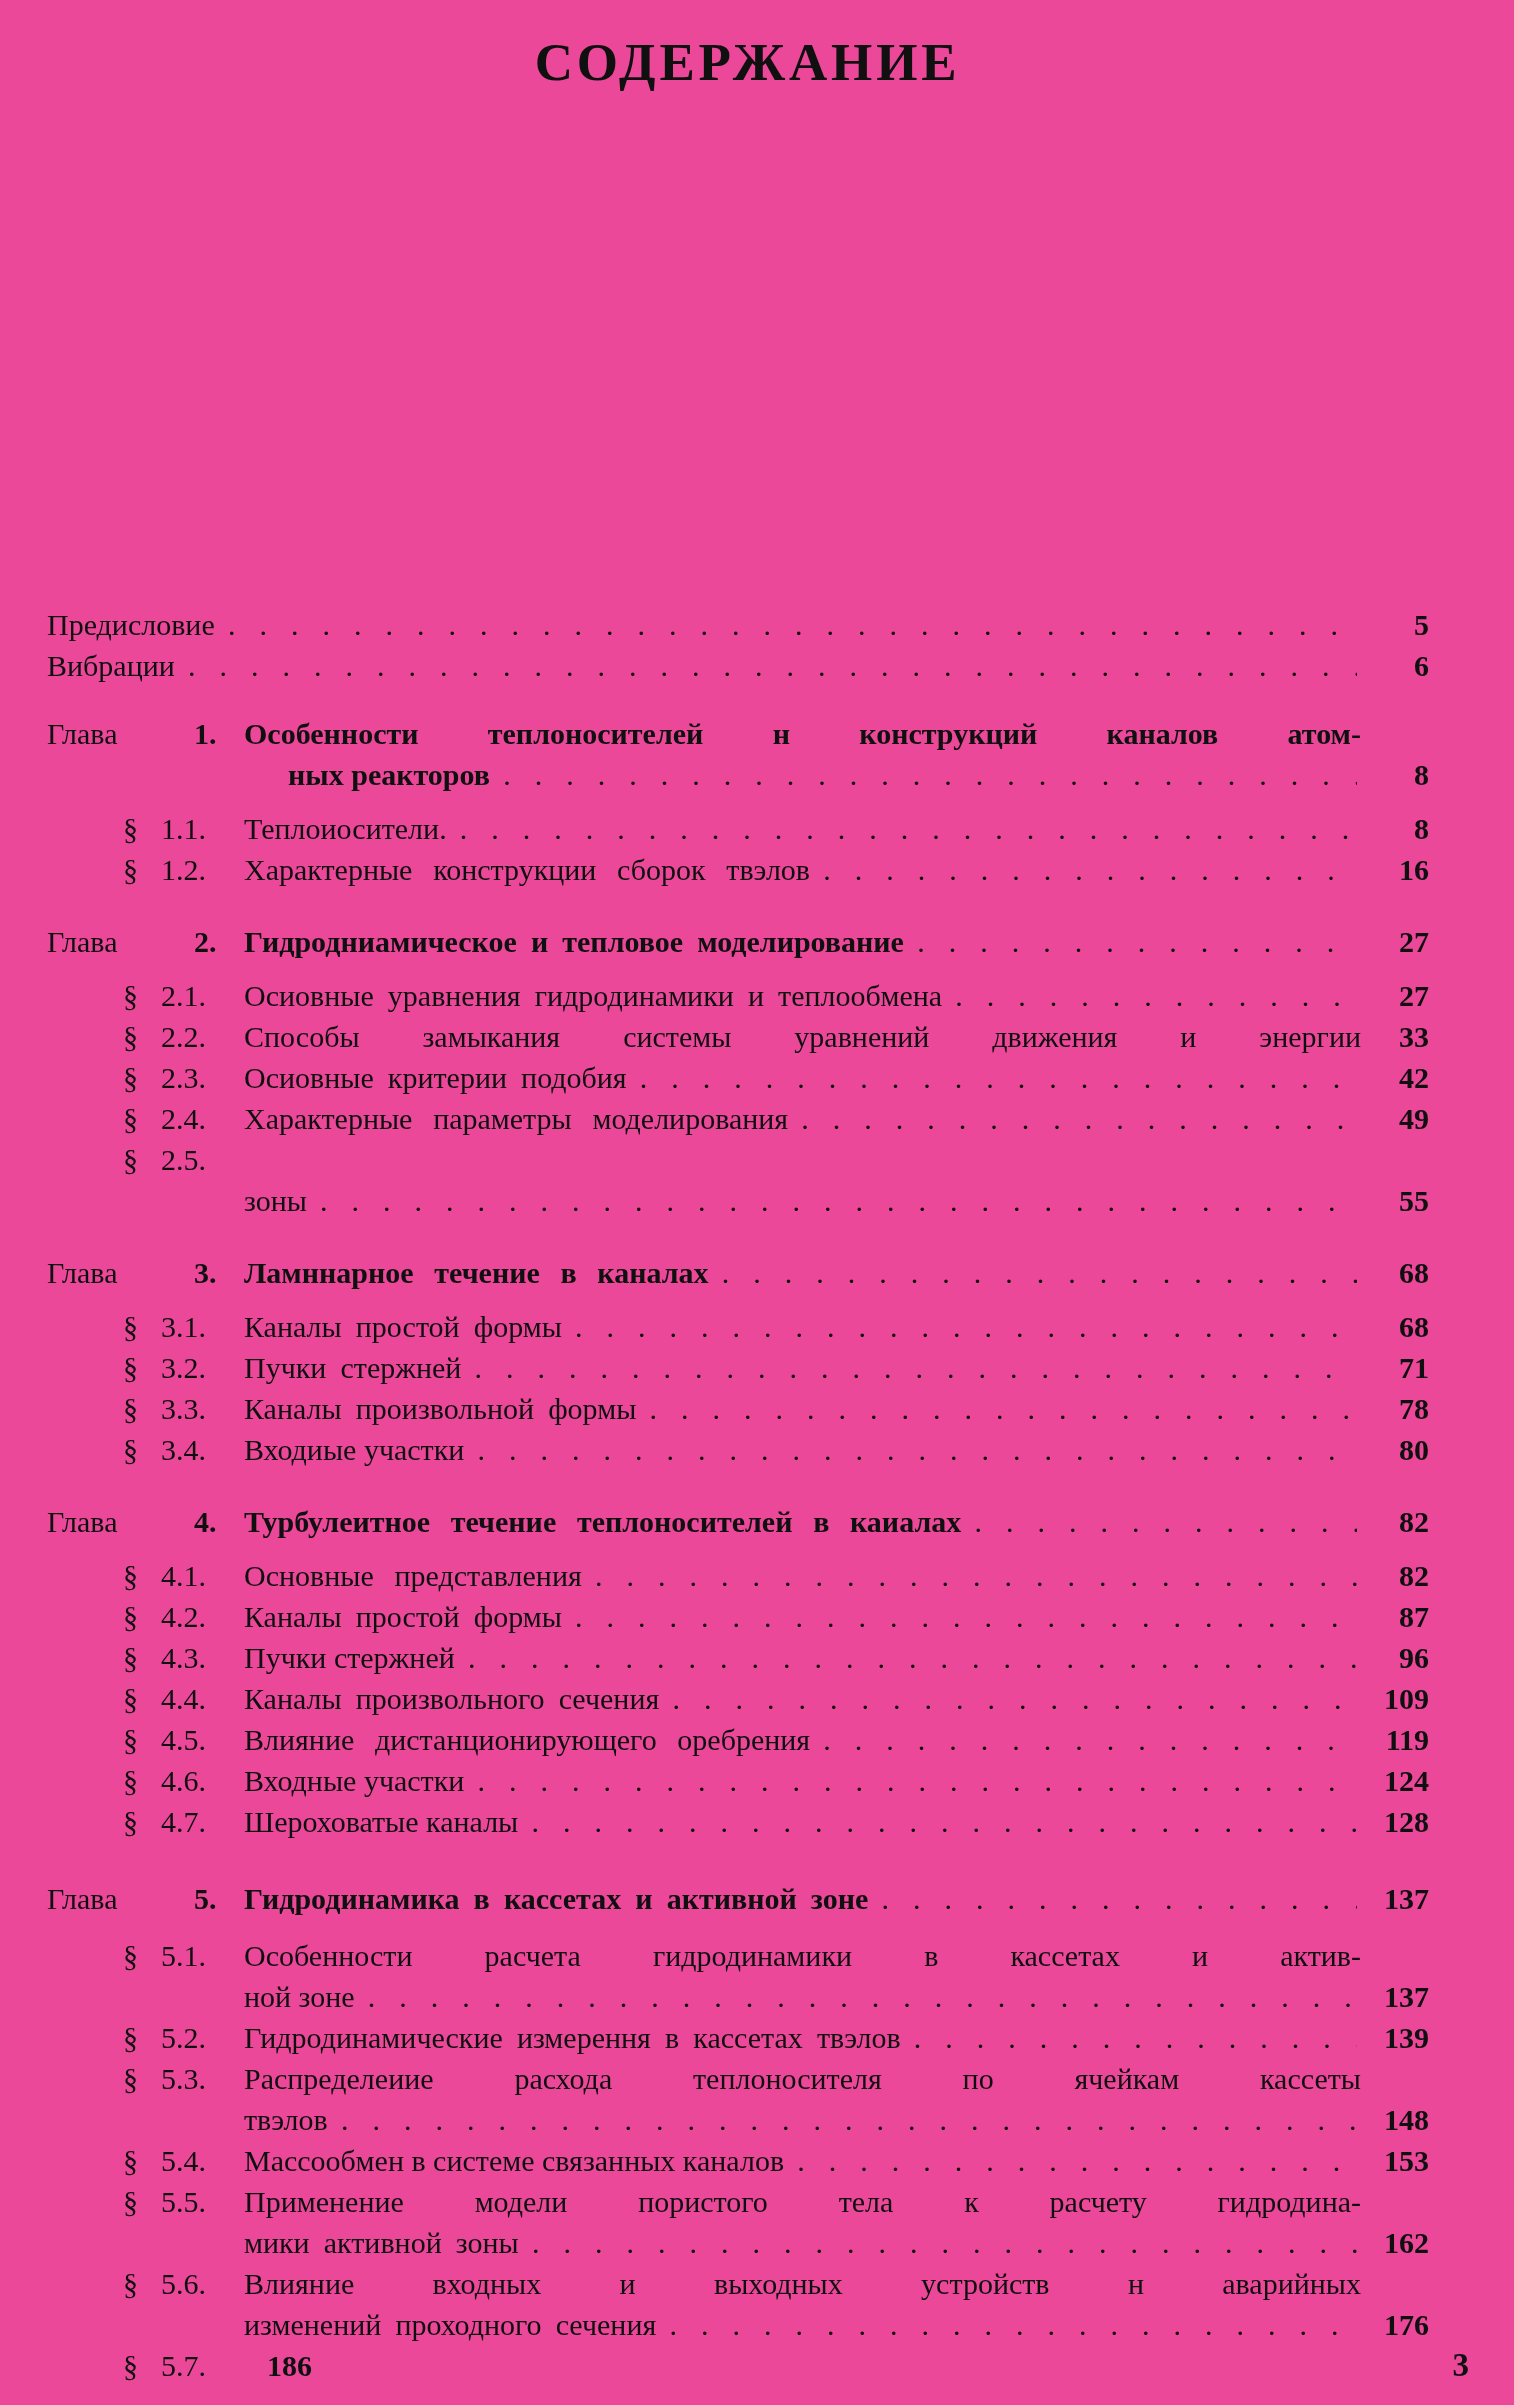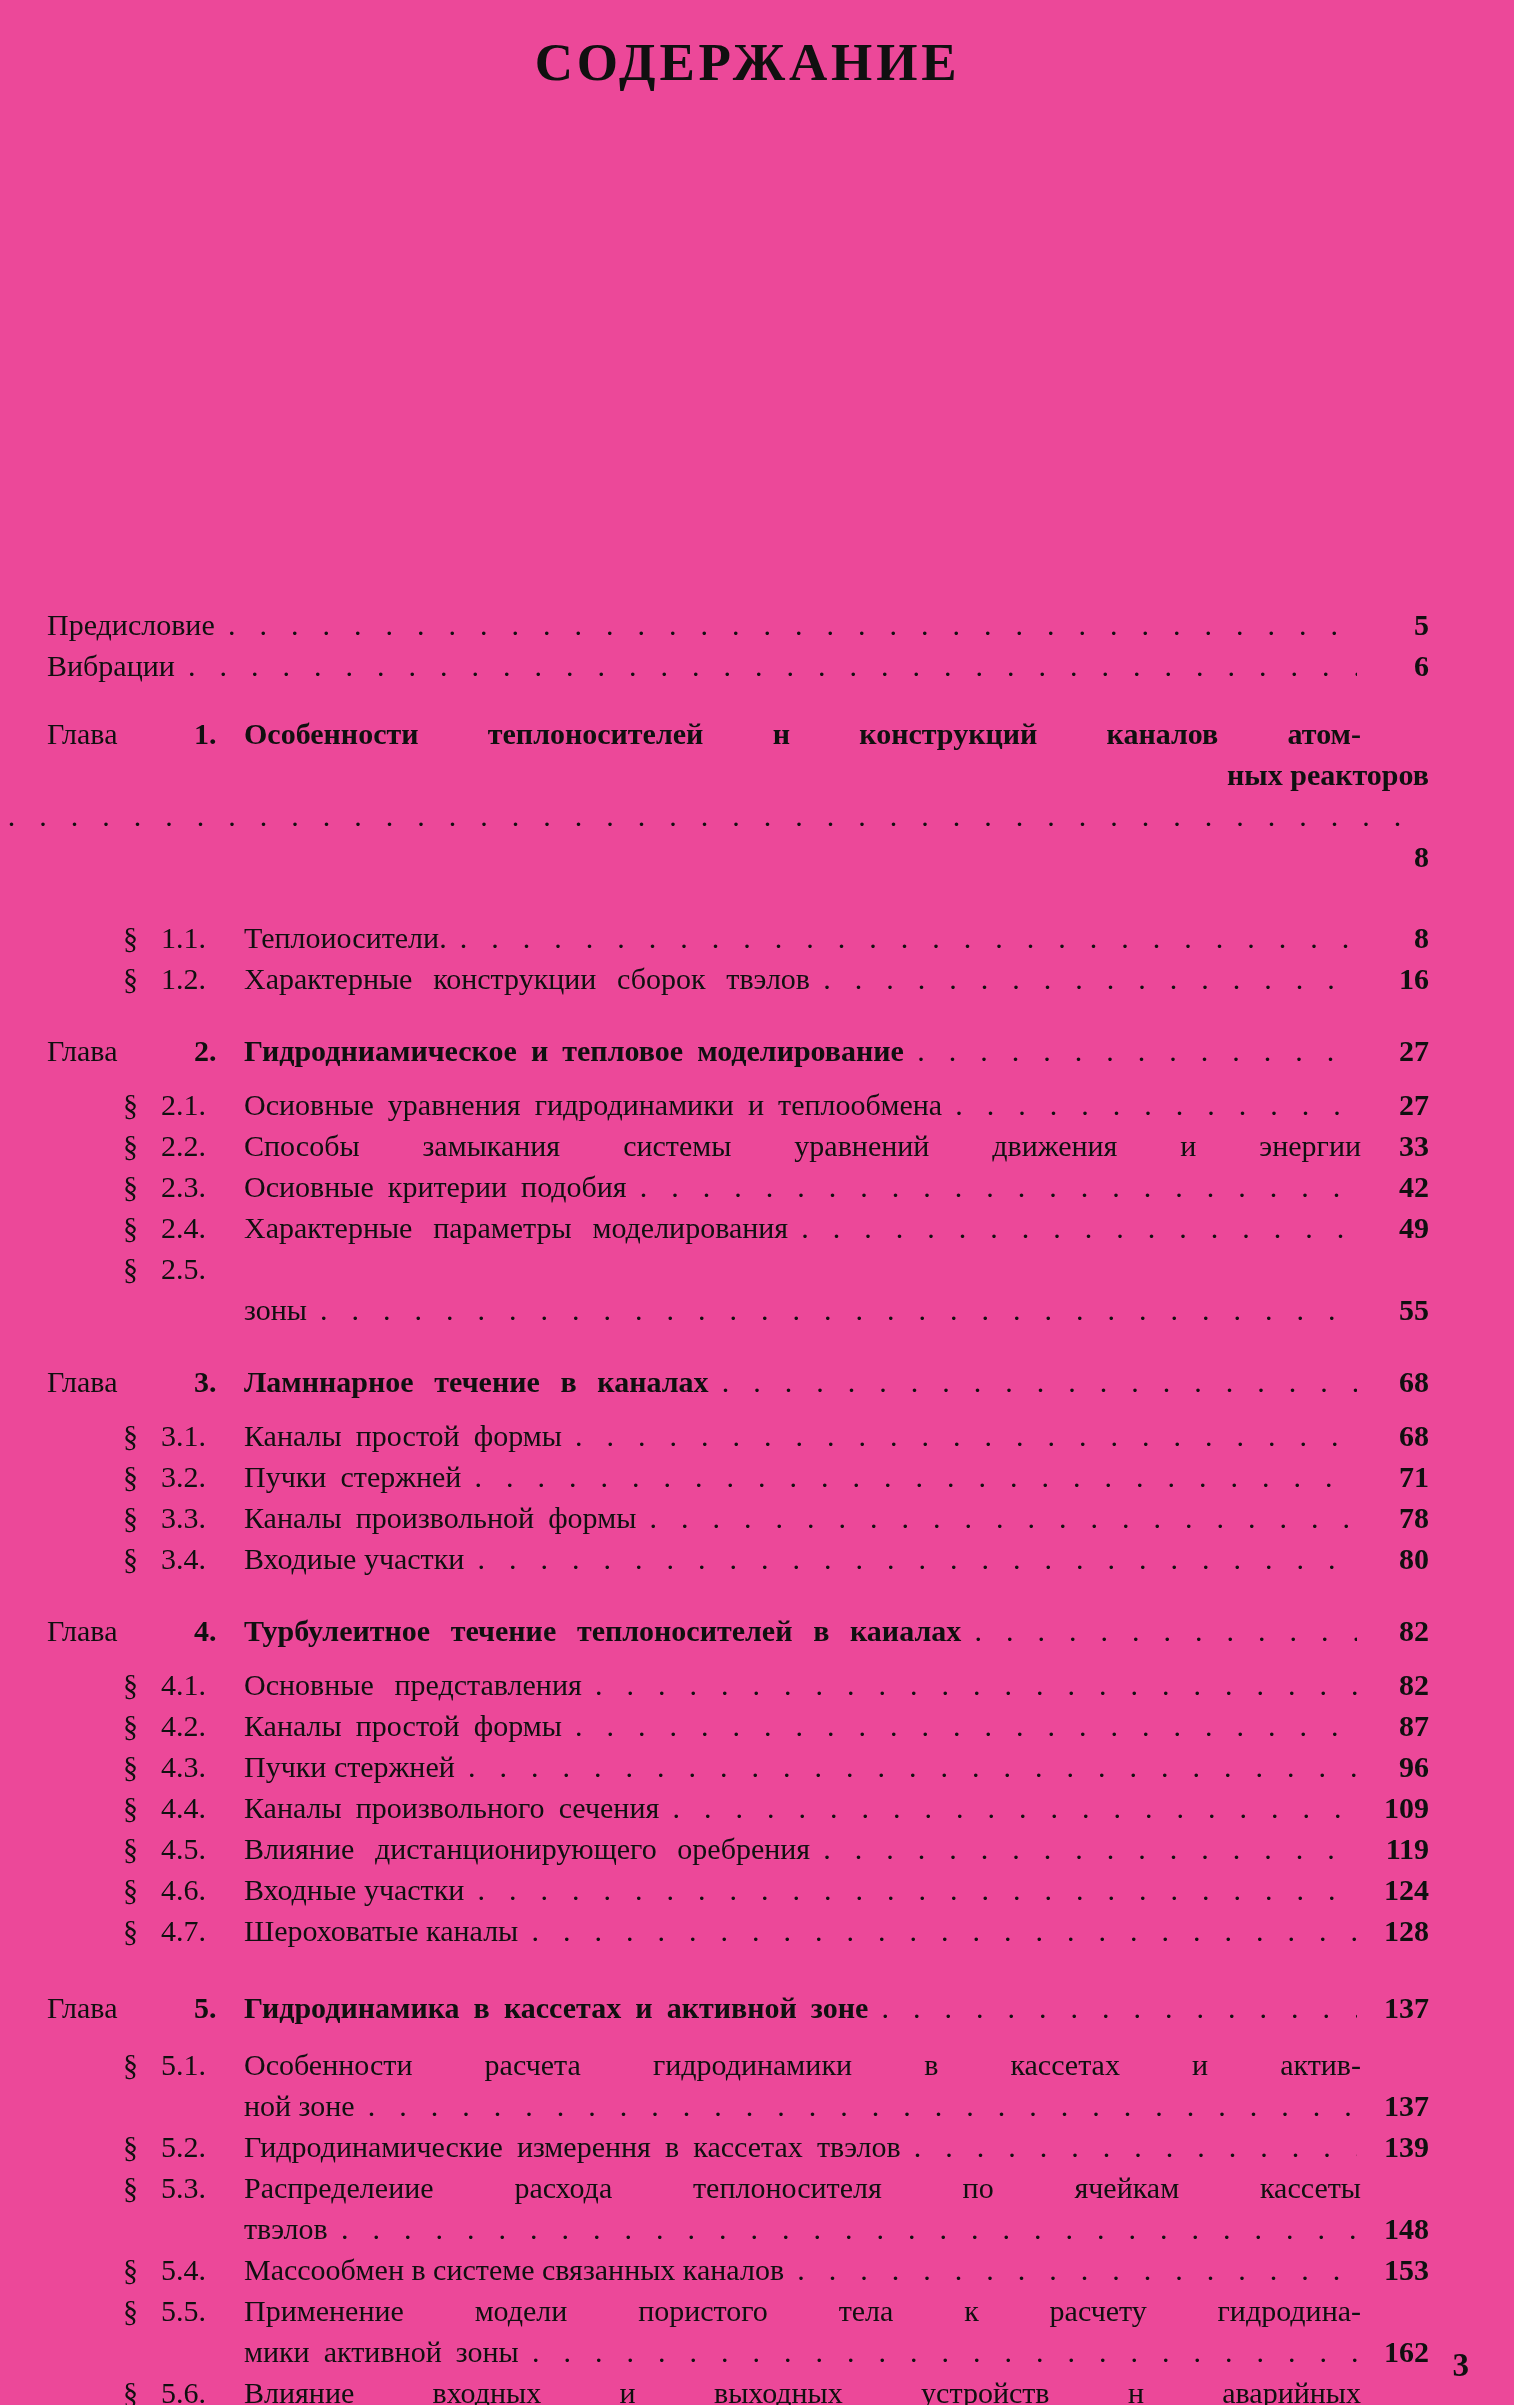--- a/index.html
+++ b/index.html
@@ -19,33 +19,33 @@
     font-weight:bold;
     font-size:53px;
     letter-spacing:3.8px;
   }
   .toc{
     position:absolute;
     top:604px;left:47px;right:85px;
   }
   .row{
     display:flex;
-    align-items:flex-end;
+    align-items:center;
     line-height:41px;
     white-space:nowrap;
   }
   
   .cg{flex:0 0 147px;}
   .cn{flex:0 0 50px;font-weight:bold;}
   .r-ch .txt{font-weight:bold;}
   .r-ch .pg{font-weight:bold;}
   .r-sec{padding-left:76px;}
   .sp{flex:0 0 38px;}
   .sn{flex:0 0 83px;}
-  .r-wch{padding-left:241px;flex-direction:column;}
+  .r-wch{padding-left:241px;}
   .r-wch .txt{font-weight:bold;}
   .r-wsec{padding-left:197px;}
   .txt{flex:0 0 auto;}
   .fill{flex:1 1 auto;text-align:justify;text-align-last:justify;white-space:normal;}
   .fillm{flex:1 1 auto;margin-right:68px;text-align:justify;text-align-last:justify;white-space:normal;}
   .leader{
     flex:1 1 auto;
     overflow:hidden;
     white-space:nowrap;
     letter-spacing:24px;

